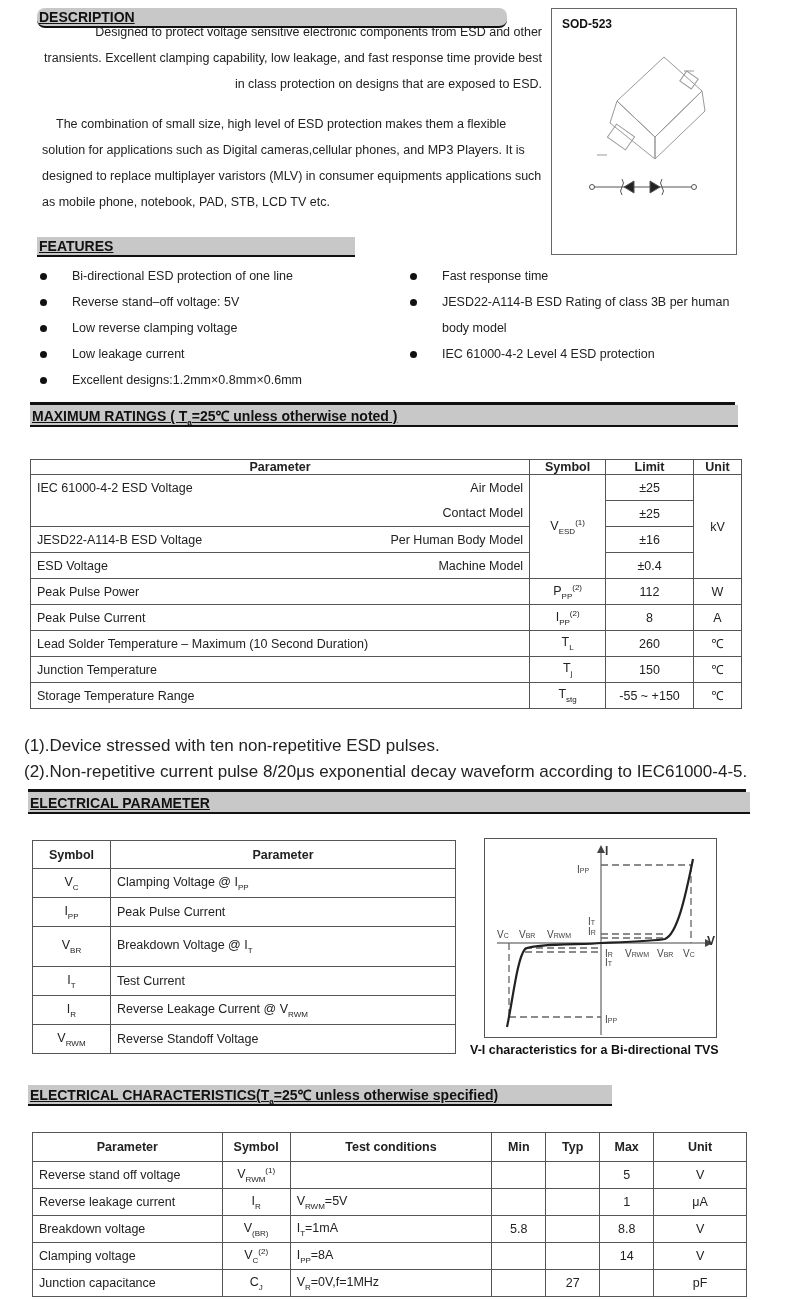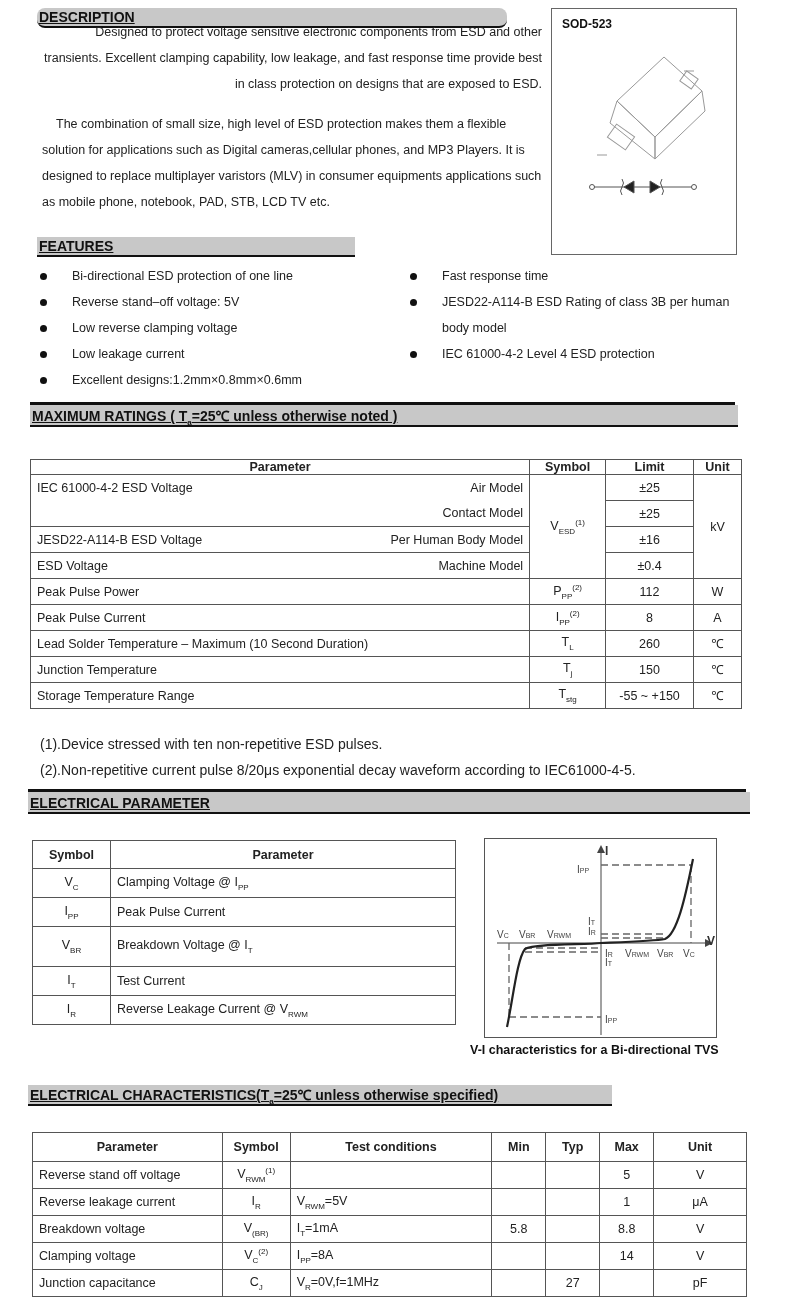--- a/index.html
+++ b/index.html
@@ -16,21 +16,21 @@
   .bullet-list li .dot { position: absolute; left: 2px; top: 10px; width: 7px; height: 7px; border-radius: 50%; background: #111; }
   .pkg-box { position: absolute; left: 551px; top: 8px; width: 186px; height: 247px; border: 1.5px solid #666; box-sizing: border-box; }
   .pkg-title { position: absolute; left: 10px; top: 8px; font-weight: bold; font-size: 12px; color: #111; }
 
   table { border-collapse: collapse; position: absolute; }
   td, th { border: 1px solid #555; font-size: 12.5px; color: #222; padding: 0 6px; }
   th { font-weight: bold; text-align: center; }
   .mr td { height: 25px; }
   .c { text-align: center; }
   sub, sup { font-size: 8px; }
-  .note { position: absolute; left: 40px; font-size: 14px; color: #222; }
+  .note { position: absolute; left: 24px; font-size: 17px; color: #222; }
   .chart-box { position: absolute; left: 484px; top: 838px; width: 233px; height: 200px; border: 1.5px solid #555; box-sizing: border-box; }
   .chart-caption { position: absolute; left: 470px; top: 1043px; font-weight: bold; font-size: 12.5px; color: #111; }
 </style>
 </head>
 <body>
 
 <div class="sec-head" style="left:37px; top:8px; width:470px; height:20px;border-radius:8px;">
   <span>DESCRIPTION</span>
 </div>
 <div class="para indent" style="top:19px;text-align:right;">Designed to protect voltage sensitive electronic components from ESD and other transients. Excellent clamping capability, low leakage, and fast response time provide best in class protection on designs that are exposed to ESD.</div>
@@ -179,20 +179,24 @@
     <td><span>Breakdown Voltage @ </span><span>I</span><sub>T</sub></td>
   </tr>
   <tr style="height:29px;">
     <td class="c"><span>I</span><sub>T</sub></td>
     <td><span>Test Current</span></td>
   </tr>
   <tr style="height:29px;">
     <td class="c"><span>I</span><sub>R</sub></td>
     <td><span>Reverse Leakage Current @ </span><span>V</span><sub>RWM</sub></td>
   </tr>
+  <tr style="height:29px;">
+    <td class="c"><span>V</span><sub>RWM</sub></td>
+    <td><span>Reverse Standoff Voltage</span></td>
+  </tr>
 </tbody>
   </table>
 
 <div class="chart-box">
   <svg width="231" height="198" style="position:absolute; left:0; top:0;">
     <g font-family="Liberation Sans, sans-serif" font-size="10" fill="#444">
 
       <line x1="12" y1="104" x2="225" y2="104" stroke="#444" stroke-width="1"></line>
       <polygon points="228,104 220,100 220,108" fill="#444"></polygon>
       <line x1="116" y1="196" x2="116" y2="10" stroke="#444" stroke-width="1"></line>

